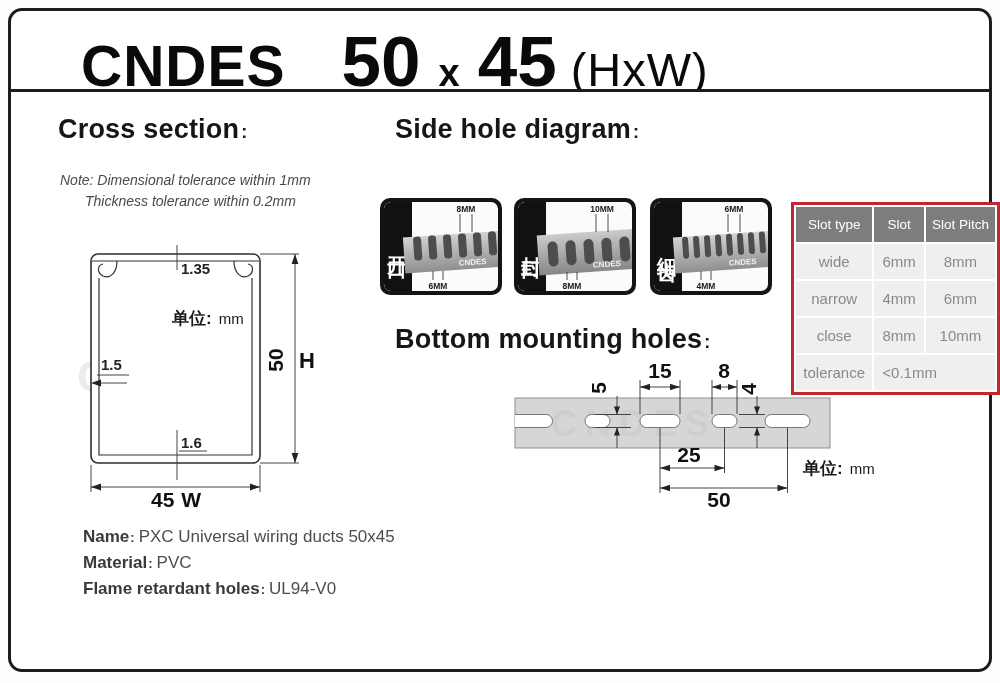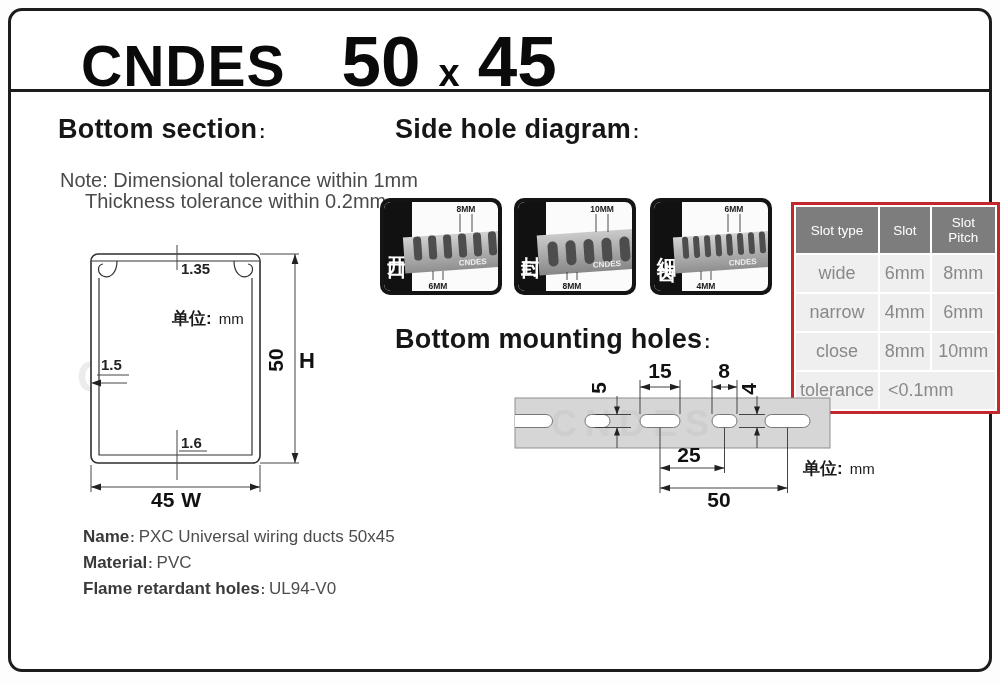--- a/index.html
+++ b/index.html
@@ -13,21 +13,21 @@
   
   .brand{font-size:57px;font-weight:800;letter-spacing:1px;color:#0a0a0a;}
   .num{font-size:71px;font-weight:800;color:#0a0a0a;margin-left:56px;}
   .num2{margin-left:18px;}
   .times{font-size:38px;font-weight:800;color:#0a0a0a;margin-left:18px;}
   .hxw{font-size:47px;font-weight:500;color:#0a0a0a;margin-left:14px;letter-spacing:1px;}
   
   .h2{position:absolute;display:flex;align-items:baseline;color:#161616;
       font-size:27px;font-weight:800;letter-spacing:.2px;}
   .h2 .colon{font-size:18px;margin-left:2px;font-weight:800;}
-  .note{position:absolute;left:60px;top:170px;font-size:20px;color:#4a4a4a;line-height:21px;}
+  .note{position:absolute;left:60px;top:170px;font-size:14px;color:#4a4a4a;line-height:21px;font-style:italic;}
   .note .l2{padding-left:25px;}
   
   svg{position:absolute;overflow:visible;}
   .ln{stroke:#333;stroke-width:1.2;fill:none;}
   .thin{stroke:#444;stroke-width:1;fill:none;}
   .ah{fill:#222;stroke:none;}
   .dim{font:600 15px "Liberation Sans",sans-serif;fill:#222;}
   .bigdim{font:700 21px "Liberation Sans",sans-serif;fill:#111;}
   .unitl{font:700 17px "Liberation Sans",sans-serif;fill:#1a1a1a;}
   .unitv{font:500 15px "Liberation Sans",sans-serif;fill:#1a1a1a;}
@@ -45,44 +45,45 @@
   .band{stroke:none;}
   .slot{fill:#4d4d4d;}
   .card-dim{font:700 8.5px "Liberation Sans",sans-serif;fill:#1a1a1a;}
   .leader{stroke:#222;stroke-width:.8;fill:none;}
   .card-wm{font:700 8px "Liberation Sans",sans-serif;fill:#ffffff;opacity:.85;}
   
   .slot-table-wrap{position:absolute;left:791px;top:202px;border:3px solid #c1272d;background:#fff;}
   table.slot{border-collapse:collapse;}
   table.slot td,table.slot th{border:2px solid #fff;text-align:center;padding:8px 4px;height:19px;}
   table.slot th{background:#7d7d7d;color:#fff;font-weight:400;font-size:13.5px;}
-  table.slot td{background:#efefef;color:#898989;font-size:18px;}
+  table.slot td{background:#efefef;color:#898989;font-size:15px;}
   td.tol{font-size:14px;margin-left:16px;}
   .c1{width:72px}.c2{width:46px}.c3{width:72px}
   
   .specs{position:absolute;font-size:17px;line-height:25px;color:#4d4d4d;}
   .specs b{color:#3a3a3a;font-weight:700;}
   .sc{font-size:13px;font-weight:700;color:#3a3a3a;padding:0 4px 0 1px;}
 </style>
 </head>
 <body>
 
 <div class="sheet">
 
   <div class="box header-box">
     <span class="brand">CNDES</span>
     <span class="num">50</span>
     <span class="times">x</span>
     <span class="num num2">45</span>
+    <span class="hxw">(HxW)</span>
   </div>
 
   <div class="box main-box"></div>
 
   <div class="h2" style="left:58px;top:114px;">
-    <span>Bottom section</span>
+    <span>Cross section</span>
     <span class="colon">:</span>
   </div>
   <div class="note">
     <div>Note: Dimensional tolerance within 1mm</div>
     <div class="l2">Thickness tolerance within 0.2mm</div>
   </div>
 
   <svg style="left:77px;top:240px;" width="245" height="270" viewBox="0 0 245 270">
     <text class="wm" x="0" y="152">CNDES</text>
     <rect x="14" y="14" width="169" height="209" rx="7" fill="#ffffff" stroke="#2e2e2e" stroke-width="1.6"></rect>

